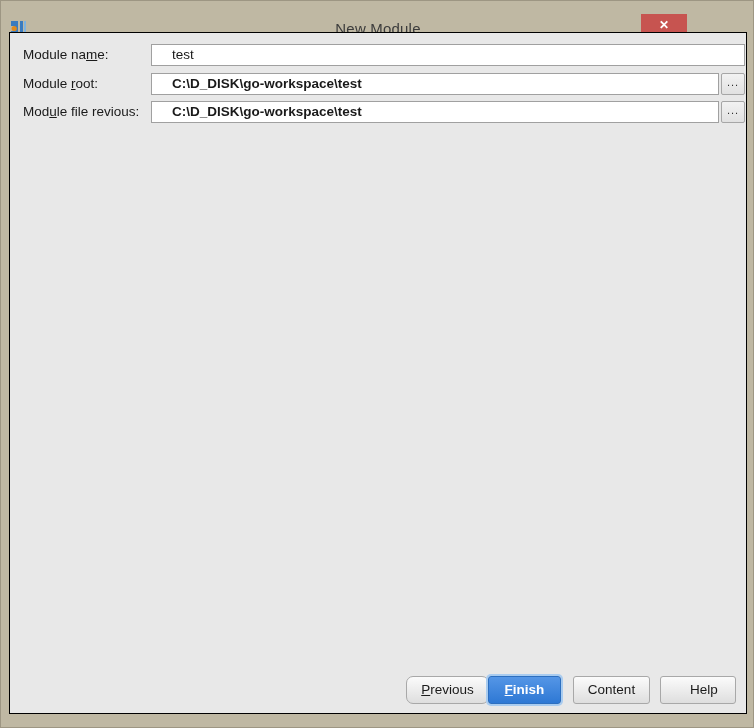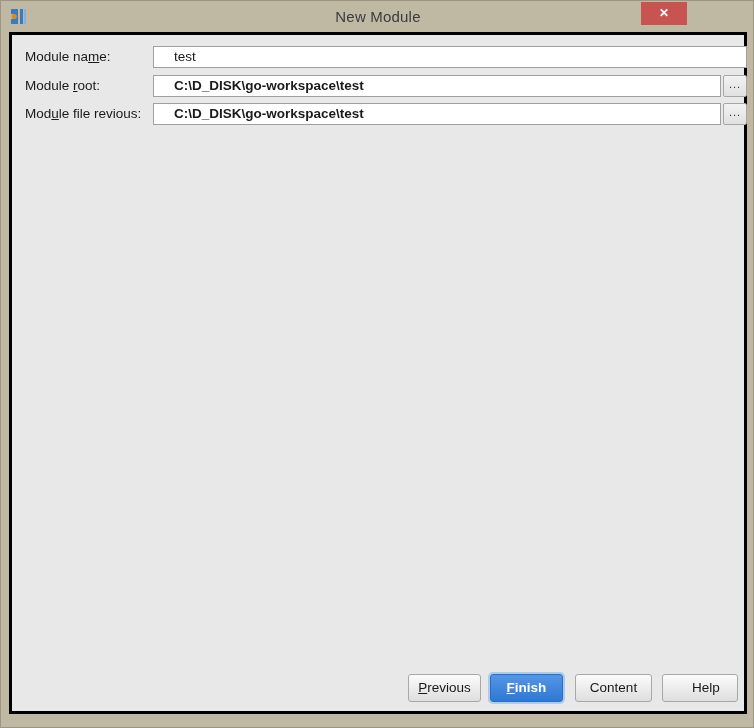--- a/index.html
+++ b/index.html
@@ -22,21 +22,21 @@
     box-sizing: border-box;
     background: #bfb8a3;
     border: 1px solid #9d9683;
     overflow: hidden;
   }
 
   
   .titlebar {
     position: absolute;
     left: 0;
-    top: 0;
+    top: 12px;
     width: 687px;
     height: 31px;
     background: #bfb8a3;
   }
   .app-icon {
     position: absolute;
     left: 8px;
     top: 6px;
     width: 19px;
     height: 19px;
@@ -69,21 +69,21 @@
   }
 
   
   .panel {
     position: absolute;
     left: 8px;
     top: 31px;
     width: 738px;
     height: 682px;
     background: #e8e8e8;
-    border: 3px solid #000000;
+    border: 1px solid #000000;
     box-sizing: border-box;
   }
 
   
   .form {
     position: absolute;
     left: 0;
     top: 0;
     width: 100%;
   }
@@ -166,21 +166,21 @@
     font-size: 13.5px;
     font-family: "Liberation Sans", sans-serif;
     color: #1a1a1a;
     text-align: center;
     line-height: 26px;
     cursor: pointer;
     white-space: nowrap;
   }
   .btn .mn { text-decoration: underline; }
 
-  .btn-previous { left: 396px; width: 73px; }
+  .btn-previous { left: 396px; width: 83px; border-radius: 7px; }
   .btn-finish {
     left: 478px;
     width: 73px;
     background: linear-gradient(#5596e6, #2e78d4);
     border: 1px solid #2d6fbf;
     color: #ffffff;
     font-weight: bold;
     box-shadow: 0 0 0 2px #a9ccf0;
   }
   .btn-cancel { left: 563px; width: 77px; }

